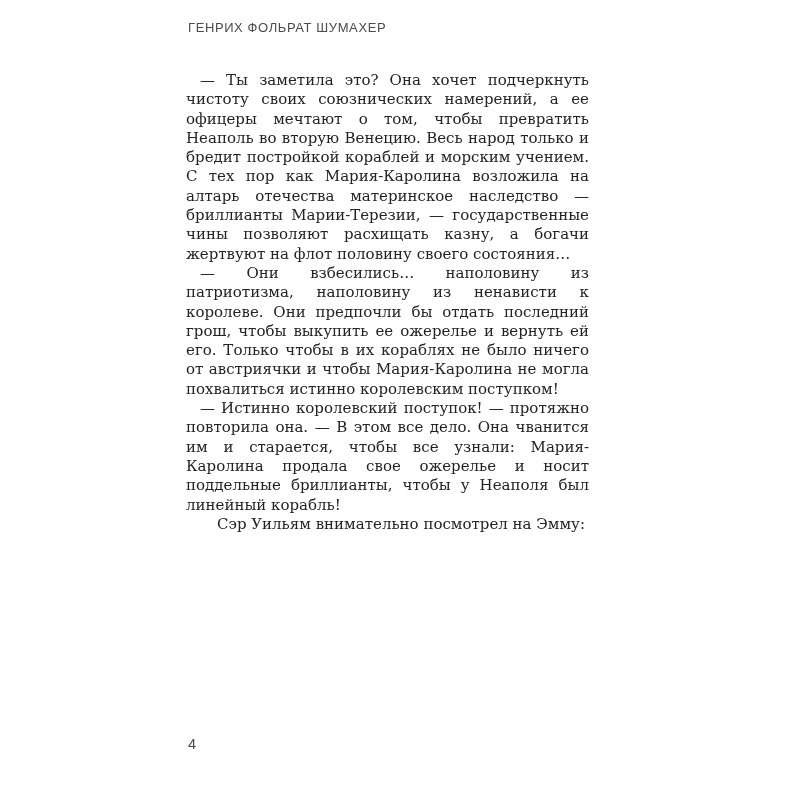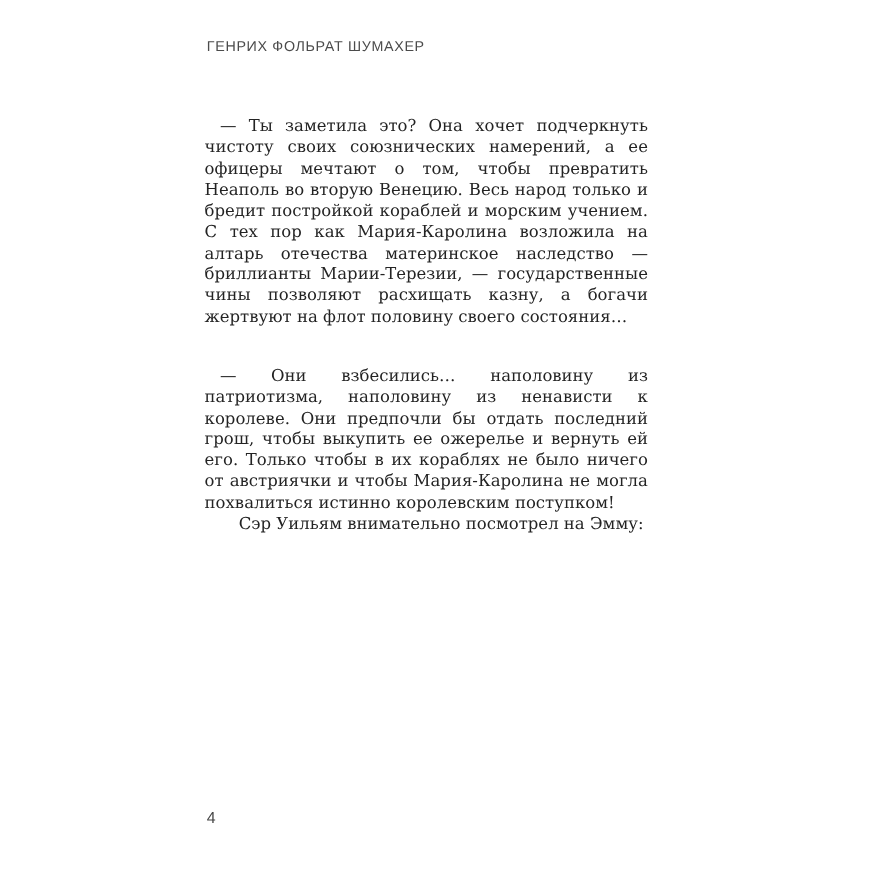--- a/index.html
+++ b/index.html
@@ -10,21 +10,21 @@
   .page {
     position: relative;
     width: 800px;
     height: 800px;
     background: #ffffff;
     overflow: hidden;
   }
   .running-header {
     position: absolute;
     left: 188px;
-    top: 34px;
+    top: 20px;
     font-family: "Liberation Sans", sans-serif;
     font-size: 13px;
     letter-spacing: 0.6px;
     color: #4b4b4b;
     white-space: nowrap;
   }
   .text-block {
     position: absolute;
     left: 186px;
     top: 71px;
@@ -35,37 +35,37 @@
     color: #232323;
     text-align: justify;
   }
   .text-block p {
     margin: 0;
     padding: 0;
     text-indent: 31px;
   }
   .text-block p.dialogue {
     text-indent: 14px;
-    margin-top: 34px;
   }
   .page-number {
     position: absolute;
     left: 188px;
     top: 736px;
     font-family: "Liberation Sans", sans-serif;
     font-size: 14.5px;
     color: #474747;
   }
 </style>
 </head>
 <body>
 
 <div class="page">
   <div class="running-header">ГЕНРИХ ФОЛЬРАТ ШУМАХЕР</div>
 
   <div class="text-block">
       <p class="dialogue">— Ты заметила это? Она хочет подчеркнуть чистоту своих союзнических намерений, а ее офицеры мечтают о том, чтобы превратить Неаполь во вторую Венецию. Весь народ только и бредит постройкой кораблей и морским учением. С тех пор как Мария-Каролина возложила на алтарь отечества материнское наследство — бриллианты Марии-Терезии, — государственные чины позволяют расхищать казну, а богачи жертвуют на флот половину своего состояния…</p>
       <p class="dialogue">— Они взбесились… наполовину из патриотизма, наполовину из ненависти к королеве. Они предпочли бы отдать последний грош, чтобы выкупить ее ожерелье и вернуть ей его. Только чтобы в их кораблях не было ничего от австриячки и чтобы Мария-Каролина не могла похвалиться истинно королевским поступком!</p>
+      <p class="dialogue">— Истинно королевский поступок! — протяжно повторила она. — В этом все дело. Она чванится им и старается, чтобы все узнали: Мария-Каролина продала свое ожерелье и носит поддельные бриллианты, чтобы у Неаполя был линейный корабль!</p>
       <p>Сэр Уильям внимательно посмотрел на Эмму:</p>
     </div>
 
   <div class="page-number">4</div>
 </div>
 
 </body></html>

